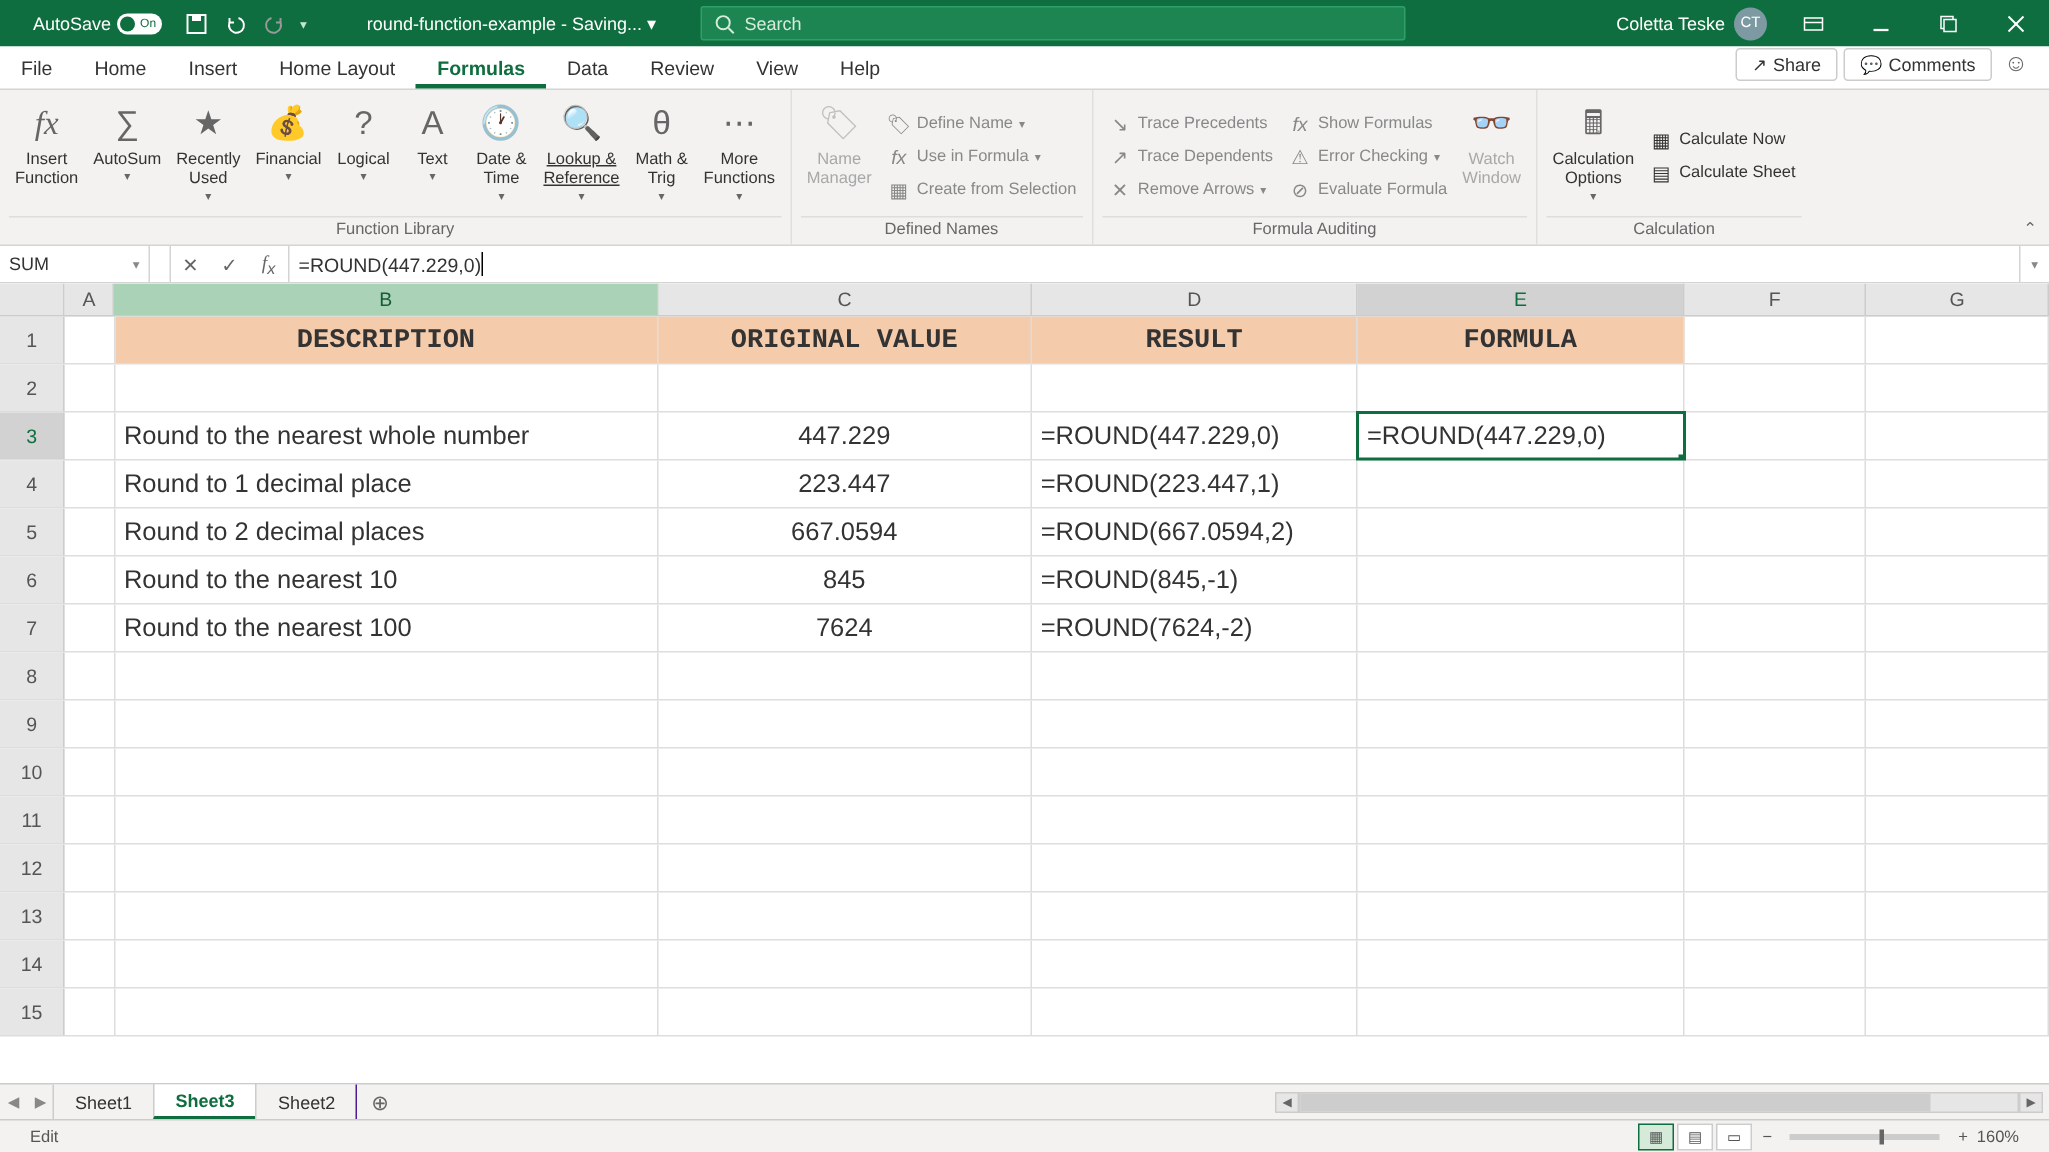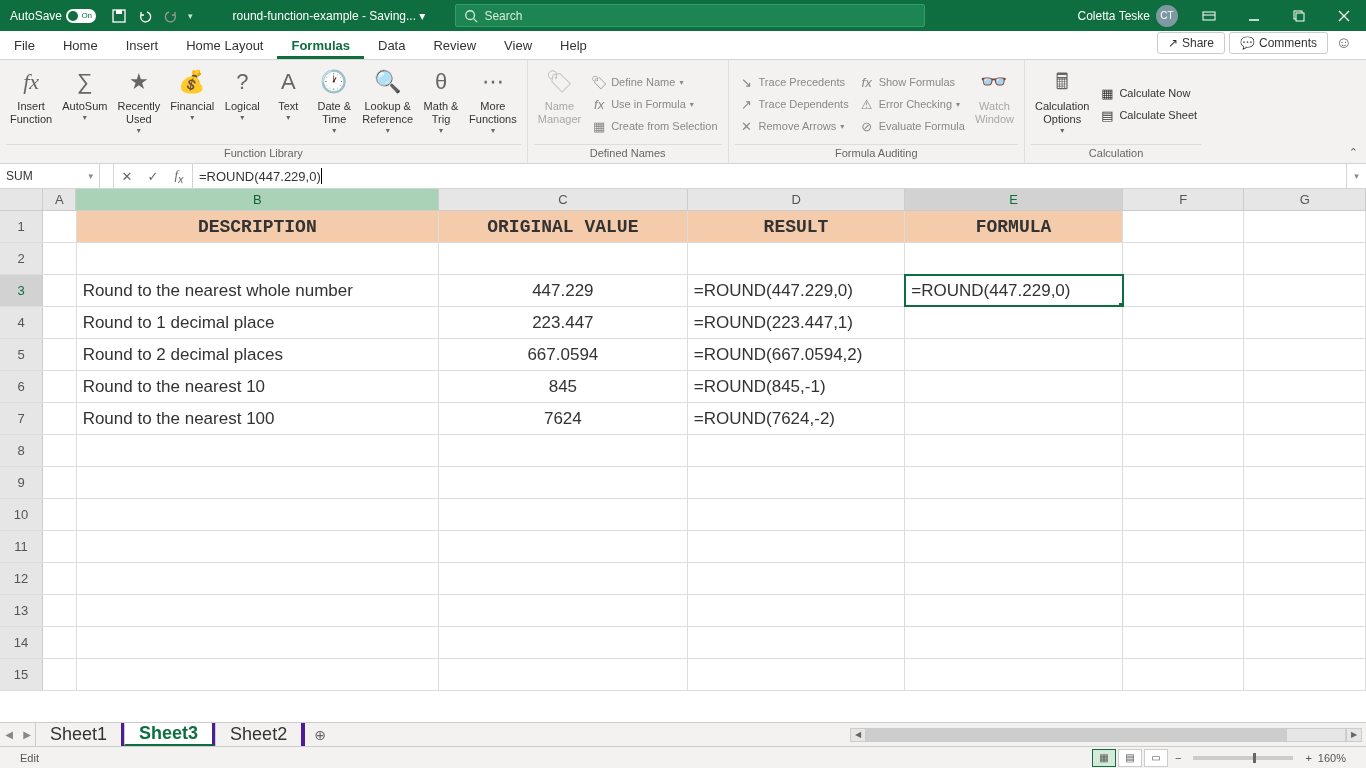--- a/index.html
+++ b/index.html
@@ -1,20 +1,20 @@
 <!DOCTYPE html>
 <html><head>
 <meta charset="utf-8">
 <style>
 * { box-sizing: border-box; margin: 0; padding: 0; font-family: "Segoe UI", Arial, sans-serif; }
 body { width: 1366px; height: 768px; overflow: hidden; background: #fff; display: flex; flex-direction: column; font-size: 12px; color: #333; }
 
 
 .titlebar { background: #0f6e3f; height: 31px; display: flex; align-items: center; color: #fff; font-size: 12px; }
-.titlebar .autosave { margin-left: 10px; display: flex; align-items: center; gap: 4px; }
+.titlebar .autosave { margin-left: 22px; display: flex; align-items: center; gap: 4px; }
 .autosave-toggle { width: 30px; height: 14px; border-radius: 7px; background: #fff; position: relative; display: flex; align-items: center; }
 .autosave-toggle::after { content: ""; width: 10px; height: 10px; border-radius: 50%; background: #0f6e3f; position: absolute; left: 2px; }
 .autosave-toggle span { font-size: 8px; color: #0f6e3f; position: absolute; right: 4px; }
 .qat { display: flex; gap: 8px; margin-left: 14px; align-items: center; }
 .qat .ic { width: 18px; height: 18px; display: flex; align-items: center; justify-content: center; }
 .titlebar .doc-title { margin-left: 40px; font-size: 12px; }
 .searchbox { margin-left: 30px; background: #1d8551; border: 1px solid #2fa067; height: 23px; width: 470px; display: flex; align-items: center; padding: 0 8px; gap: 6px; color: #d6ecd9; border-radius: 2px;}
 .titlebar .spacer { flex: 1; }
 .titlebar .user { display: flex; align-items: center; gap: 6px; margin-right: 8px; }
 .avatar { width: 22px; height: 22px; border-radius: 50%; background: #7d9aa3; color: #fff; display: flex; align-items: center; justify-content: center; font-size: 10px; }
@@ -69,21 +69,21 @@
 .cell.center{ justify-content:center;}
 .activecell{ position:relative; outline:2px solid #0f6e3f; outline-offset:-1px;}
 .activecell::after{ content:""; position:absolute; right:-3px; bottom:-3px; width:6px; height:6px; background:#0f6e3f;}
 
 
 .cA{width:34px;} .cB{width:370px;} .cC{width:254px;} .cD{width:222px;} .cE{width:222px;} .cF{width:124px;} .cG{width:124px;}
 
 
 .sheettabs { height:24px; border-top:1px solid #ccc; background:#f3f2f1; display:flex; align-items:stretch;}
 .sheettabs .nav{ width:18px; display:flex; align-items:center; justify-content:center; color:#888; font-size:10px;}
-.sheettabs .tabbtn{ padding:0 14px; border-right:4px solid #4c1d95; border-left:1px solid #ccc; display:flex; align-items:center; font-size:18px; background:#f3f2f1; margin-left:-1px;text-align:center;}
+.sheettabs .tabbtn{ padding:0 14px; border-right:1px solid #4c1d95; border-left:1px solid #ccc; display:flex; align-items:center; font-size:12px; background:#f3f2f1; margin-left:-1px;text-align:center;}
 .sheettabs .tabbtn:first-of-type{ margin-left:10px;}
 .sheettabs .tabbtn.active{ background:#fff; border-bottom:2px solid #0f6e3f; color:#0f6e3f; font-weight:600;}
 .sheettabs .add{ width:30px; display:flex; align-items:center; justify-content:center; color:#666; font-size:14px;}
 .sheettabs .hscroll{ flex:1; display:flex; justify-content:flex-end; align-items:center; padding:0 4px;}
 .hscroll .track{ width:480px; height:14px; background:#e6e6e6; position:relative; border:1px solid #ccc;}
 .hscroll .thumb{ position:absolute; left:0; width:420px; height:100%; background:#cdcdcd;}
 .hscroll .arr{ width:16px; height:14px; border:1px solid #ccc; display:flex; align-items:center; justify-content:center; font-size:8px; color:#666; background:#e6e6e6;}
 
 
 .status { height:22px; background:#f3f2f1; border-top:1px solid #ccc; display:flex; align-items:center; font-size:11px; color:#555; padding:0 20px;}
@@ -225,21 +225,21 @@
           <span style="font-size:8px;color:#666;">▾</span>
         </div>
       <div class="ribbtn">
           <div class="ic">🕐</div>
           <span style="white-space:pre;">Date &amp;
 Time</span>
           <span style="font-size:8px;color:#666;">▾</span>
         </div>
       <div class="ribbtn">
           <div class="ic">🔍</div>
-          <span style="white-space:pre;">Lookup &amp;
+          <span style="white-space:pre;text-decoration:underline;">Lookup &amp;
 Reference</span>
           <span style="font-size:8px;color:#666;">▾</span>
         </div>
       <div class="ribbtn">
           <div class="ic">θ</div>
           <span style="white-space:pre;">Math &amp;
 Trig</span>
           <span style="font-size:8px;color:#666;">▾</span>
         </div>
       <div class="ribbtn">

